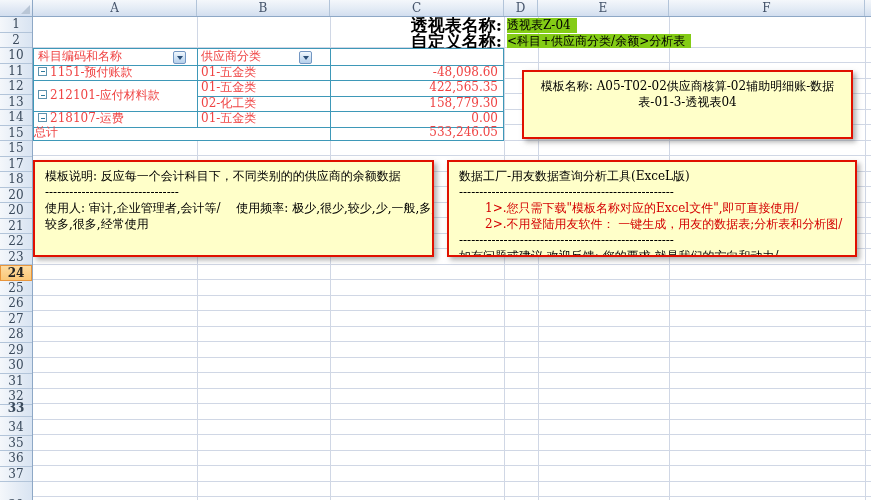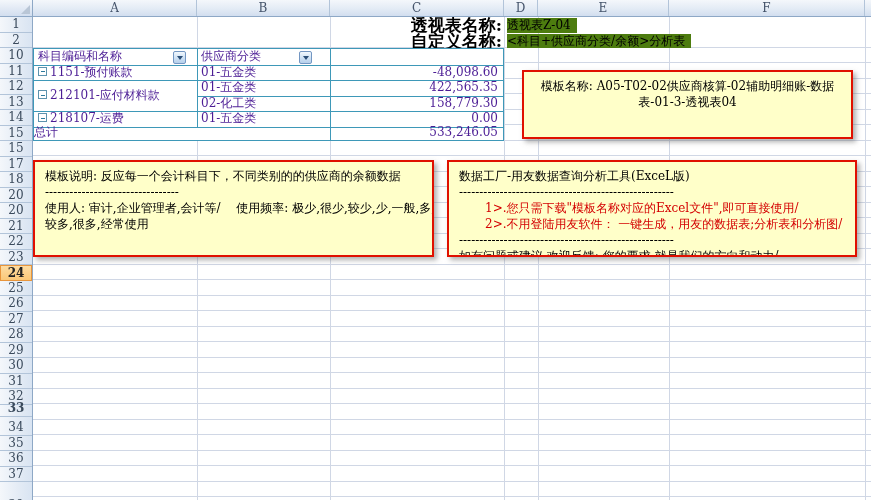--- a/index.html
+++ b/index.html
@@ -48,27 +48,27 @@
     background:linear-gradient(180deg,#FDDCA2 0%,#FBC878 100%);
     border:1px solid #E8953C; color:#222; font-weight:bold;
   }
   
   .titlelabel {
     position:absolute; left:333px; width:169px; height:15px; line-height:15px;
     text-align:right; font-weight:bold; font-size:17px;
   }
   .titlevalue {
     position:absolute; left:507px; height:14.5px; line-height:14.5px;
-    background:#4d7c0f; padding-right:6px; white-space:nowrap; font-size:12px;
+    background:#84cc16; padding-right:6px; white-space:nowrap; font-size:12px;
   }
   .t-r1{top:18px}.t-r2{top:33.5px}
   
   .pivot {
     position:absolute; left:33px; top:48px; width:471px; height:93px;
-    background:#fff; border:1px solid #3E98B8; color:#4c1d95;
+    background:#fff; border:1px solid #3E98B8; color:#ef4444;
   }
   .pline { position:absolute; background:#3E98B8; }
   .ph-1{left:0;top:15.5px;width:469px;height:1px}
   .ph-2{left:0;top:31px;width:469px;height:1px}
   .ph-3{left:163px;top:46.5px;width:306px;height:1px}
   .ph-4{left:0;top:62px;width:469px;height:1px}
   .ph-5{left:0;top:77.5px;width:469px;height:1px}
   .pv-1{left:163px;top:0;width:1px;height:77.5px}
   .pv-2{left:296px;top:0;width:1px;height:91px}
   .pcell { position:absolute; height:15.5px; line-height:15.5px; white-space:nowrap; }

